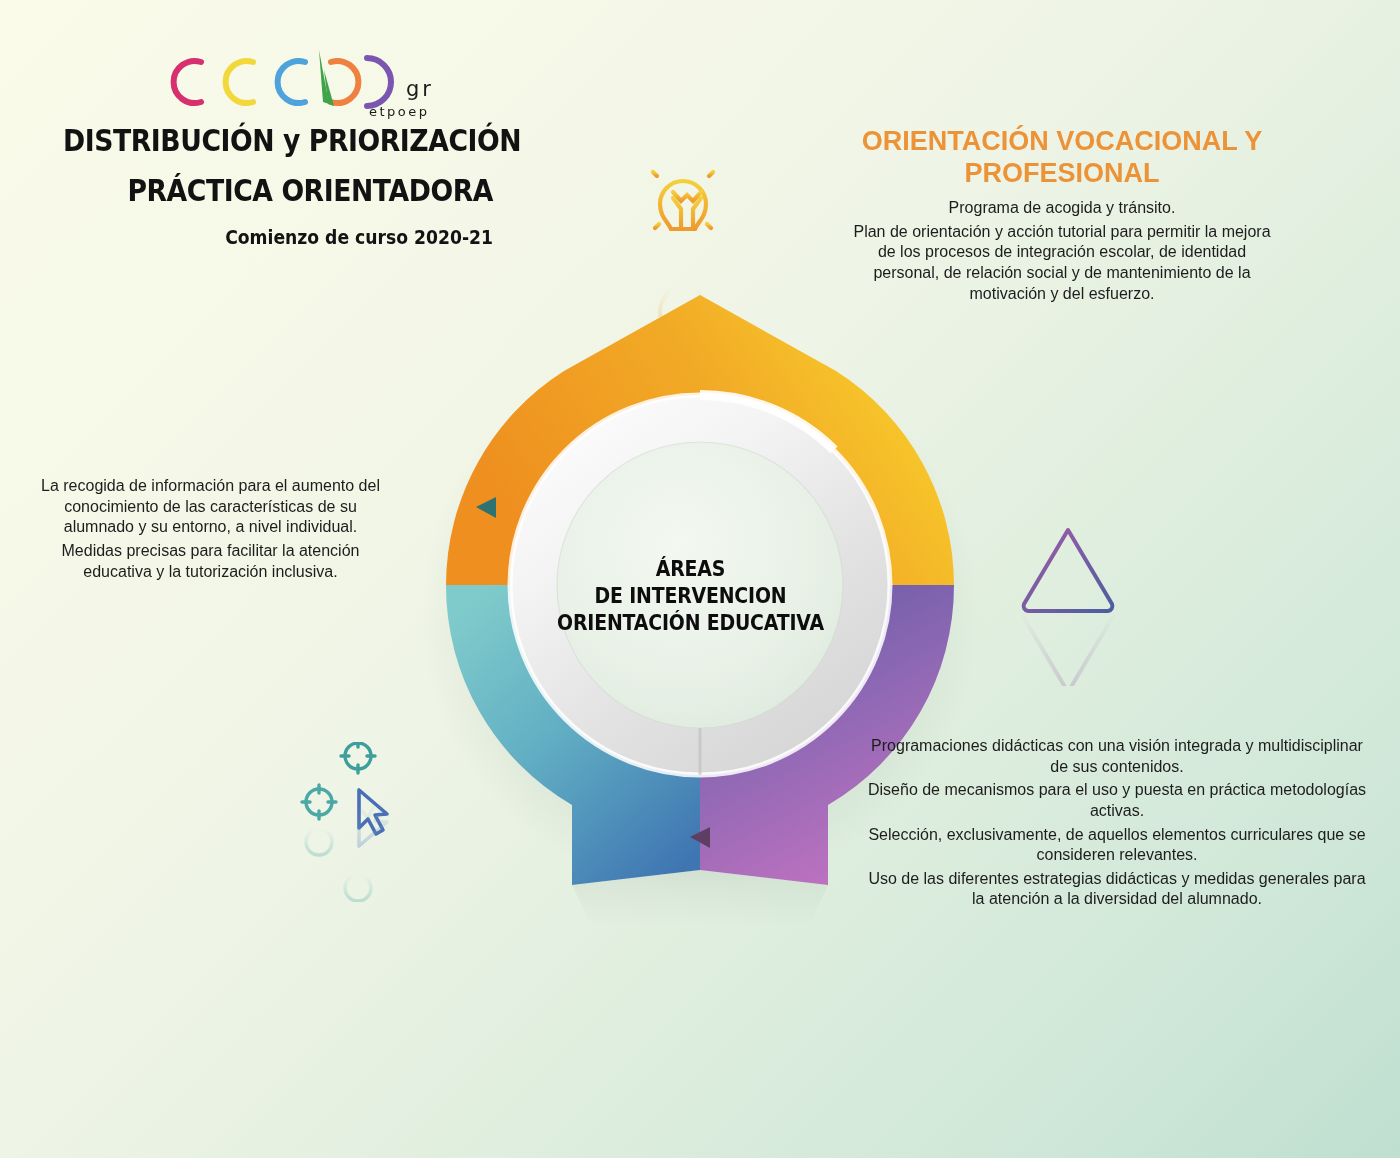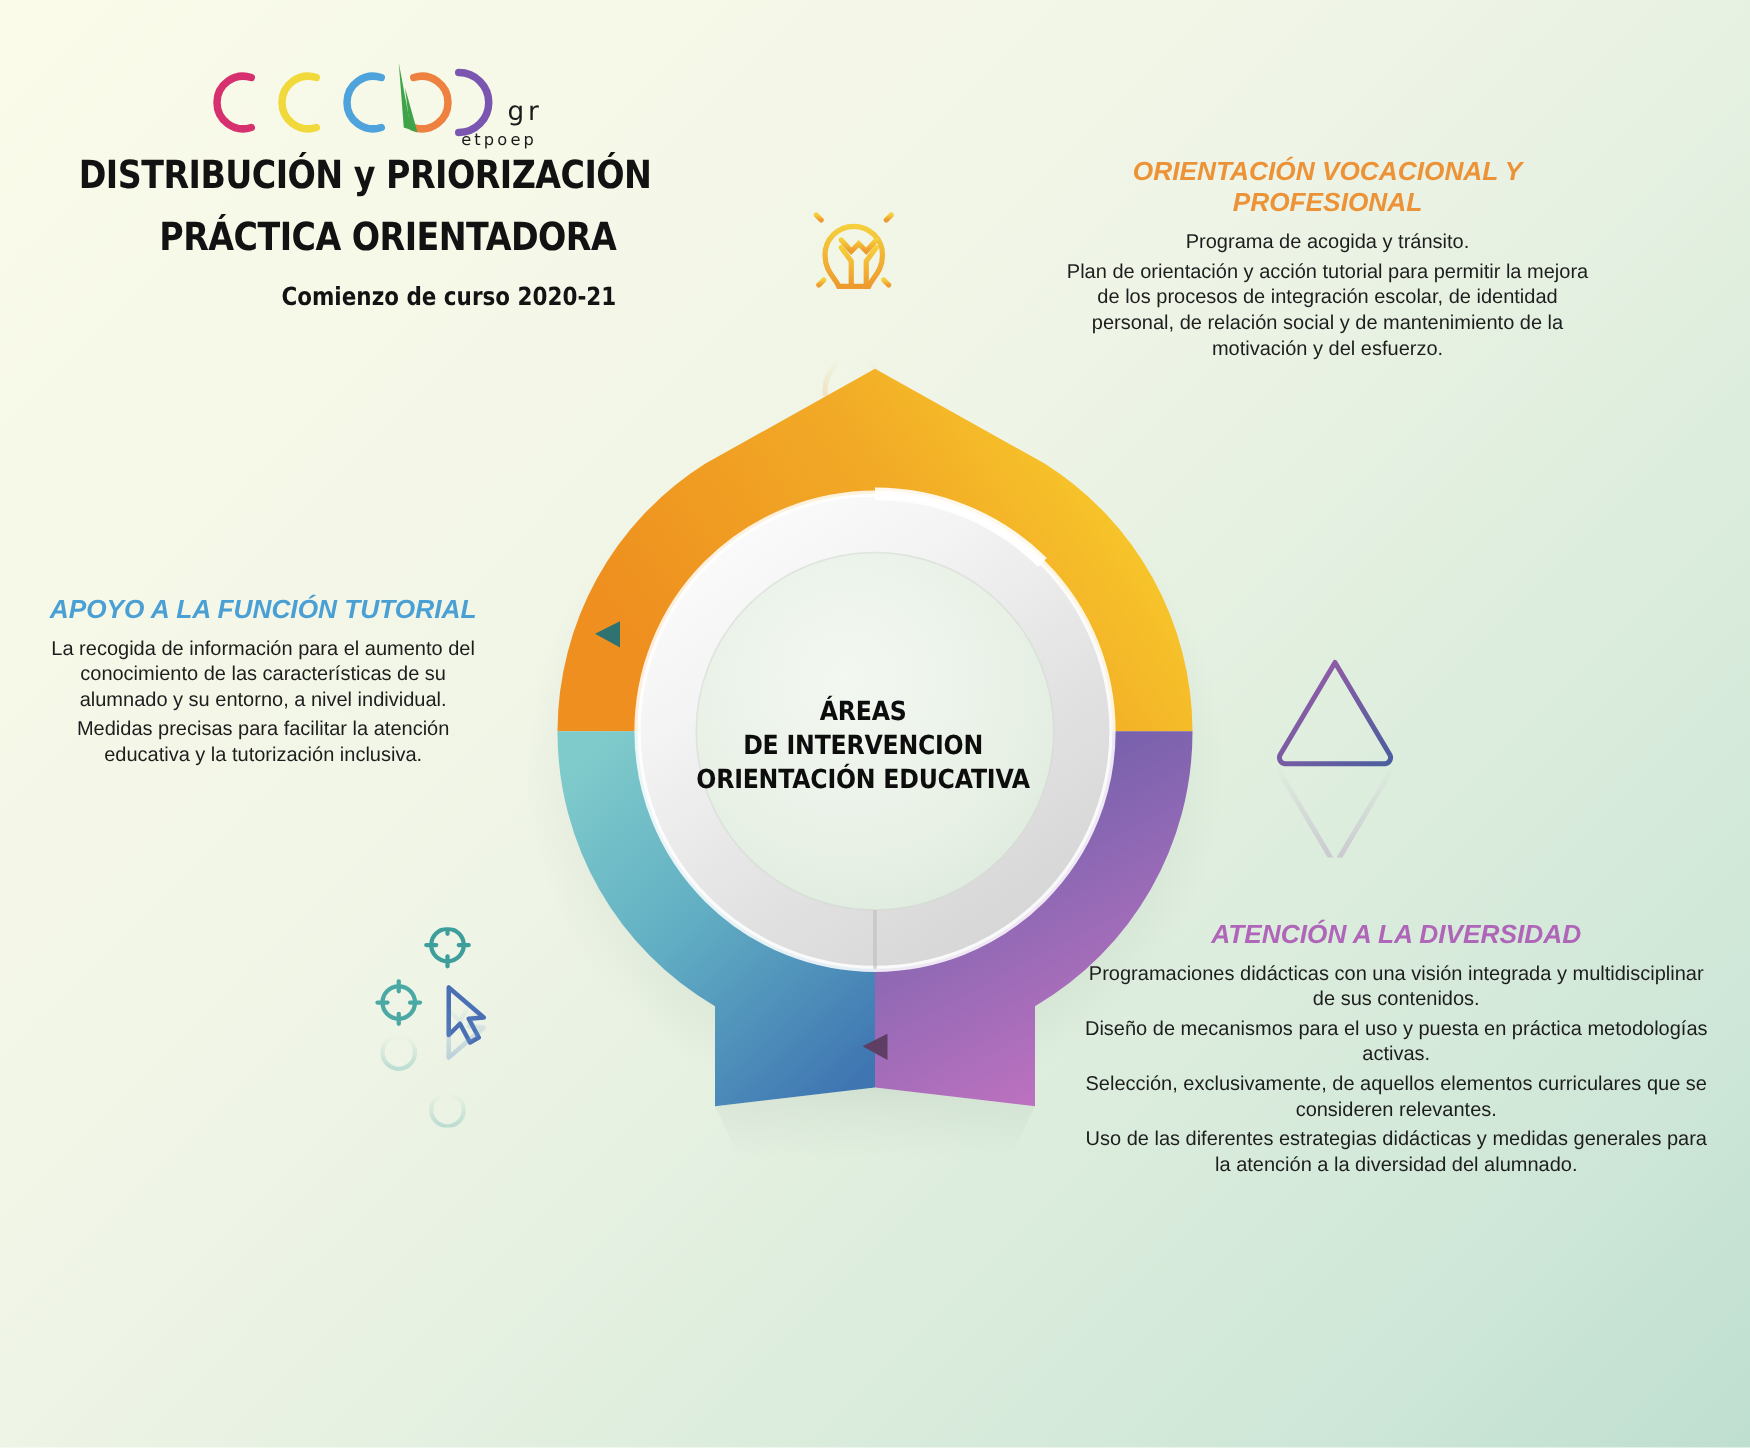--- a/index.html
+++ b/index.html
@@ -31,23 +31,22 @@
   }
   .title-3{
     font-family:"DejaVu Sans", sans-serif;
     font-weight:bold;font-size:20px;color:#131313;margin-top:19px;
     transform:scaleX(0.86);transform-origin:center;white-space:nowrap;
   }
 
   
   .panel{position:absolute;}
   .panel h2{
-    margin:0 0 9px 0;font-size:21px;font-weight:bold;line-height:1.17;
+    margin:0 0 9px 0;font-size:27px;font-weight:bold;line-height:1.17;
     font-family:"Liberation Sans", sans-serif;
-    font-style:italic;
   }
   .panel p{
     margin:0 0 3px 0;font-size:16px;line-height:1.29;color:#1d1d1d;
     font-family:"Liberation Sans", sans-serif;
   }
 
   #panel-vocacional{left:852px;top:126px;width:420px;text-align:center;}
   #panel-vocacional h2{color:#ED9337;}
 
   #panel-tutorial{left:38px;top:476px;width:345px;text-align:center;}
@@ -308,26 +307,24 @@
     <div>ORIENTACIÓN EDUCATIVA</div>
   </div>
 
   <div class="panel" id="panel-vocacional">
     <h2>ORIENTACIÓN VOCACIONAL Y PROFESIONAL</h2>
     <p>Programa de acogida y tránsito.</p>
     <p>Plan de orientación y acción tutorial para permitir la mejora de los procesos de integración escolar, de identidad personal, de relación social y de mantenimiento de la motivación y del esfuerzo.</p>
   </div>
 
   <div class="panel" id="panel-tutorial">
-    <h2>APOYO A LA FUNCIÓN TUTORIAL</h2>
     <p>La recogida de información para el aumento del conocimiento de las características de su alumnado y su entorno, a nivel individual.</p>
     <p>Medidas precisas para facilitar la atención educativa y la tutorización inclusiva.</p>
   </div>
 
   <div class="panel" id="panel-diversidad">
-    <h2>ATENCIÓN A LA DIVERSIDAD</h2>
     <p>Programaciones didácticas con una visión integrada y multidisciplinar de sus contenidos.</p>
     <p>Diseño de mecanismos para el uso y puesta en práctica metodologías activas.</p>
     <p>Selección, exclusivamente, de aquellos elementos curriculares que se consideren relevantes.</p>
     <p>Uso de las diferentes estrategias didácticas y medidas generales para la atención a la diversidad del alumnado.</p>
   </div>
 
 </div>
 
 </body></html>

